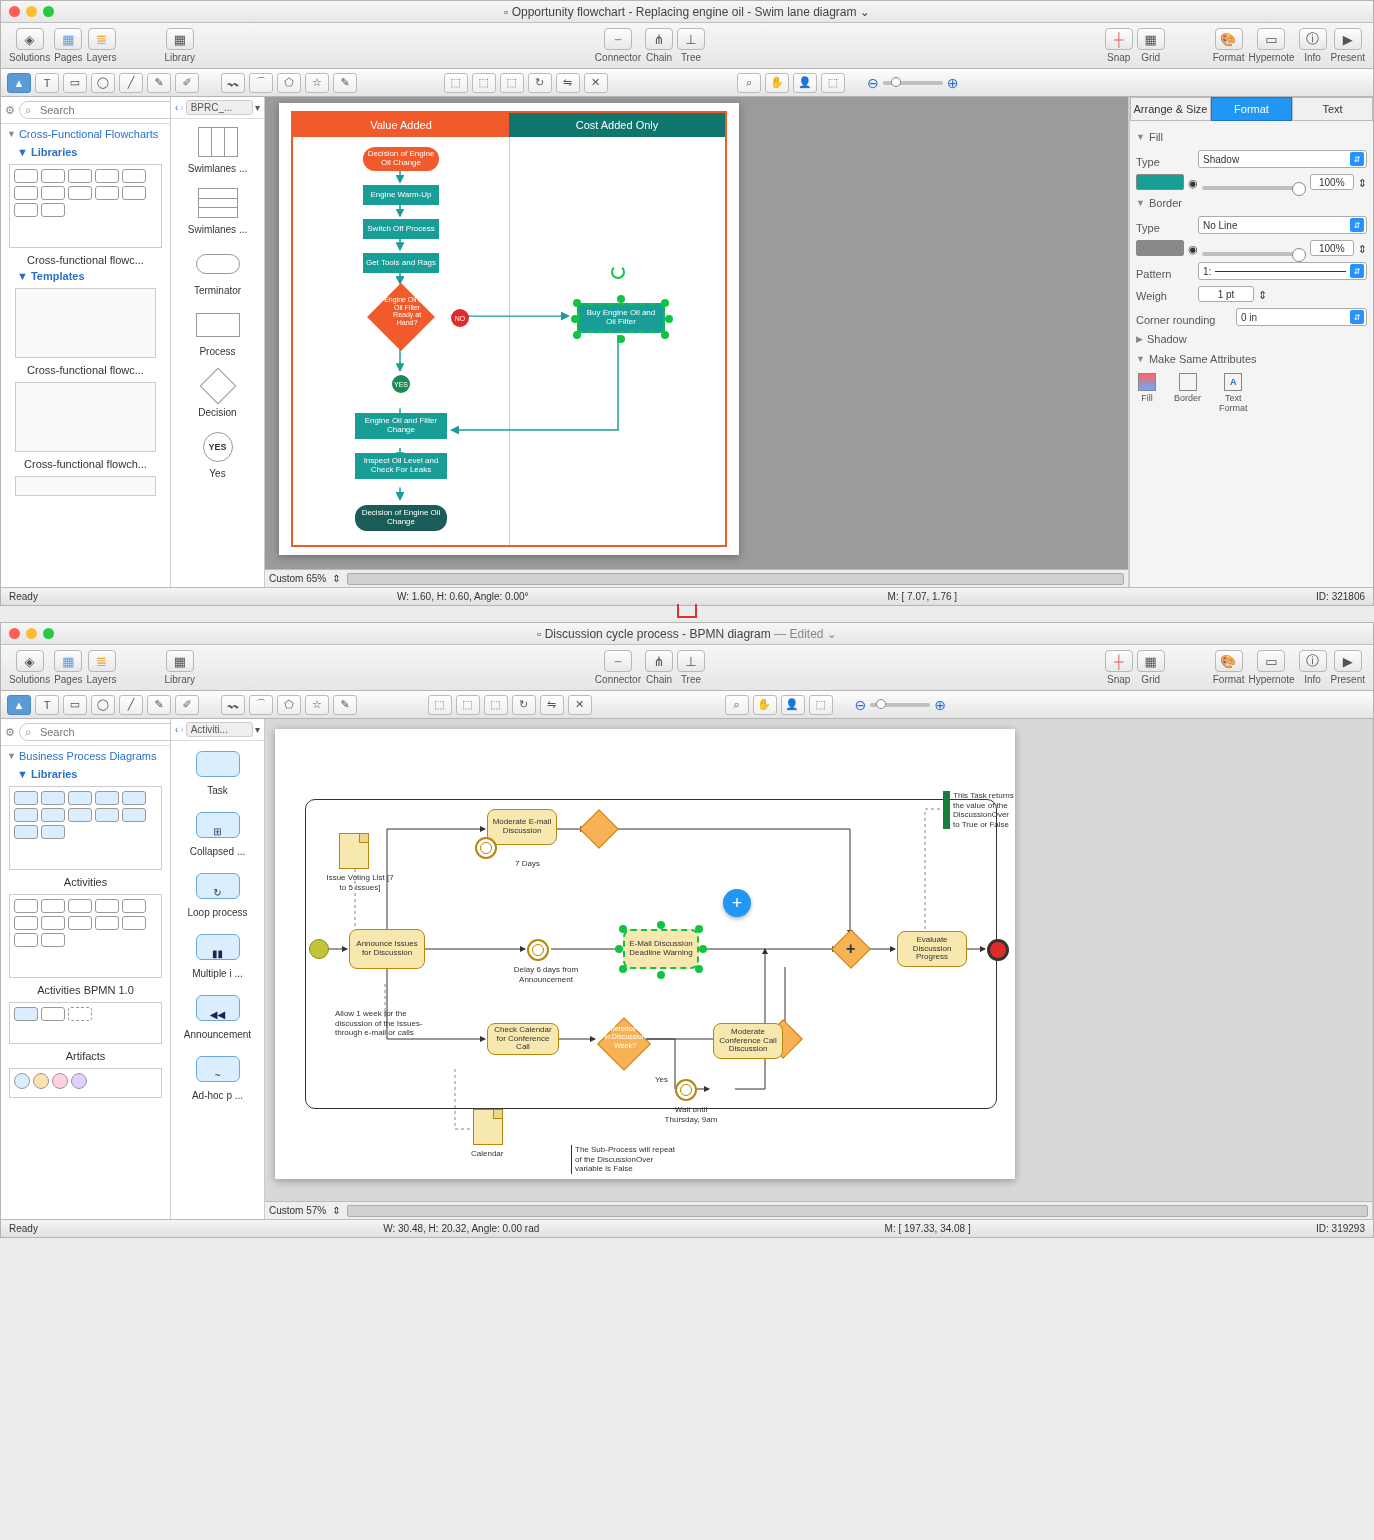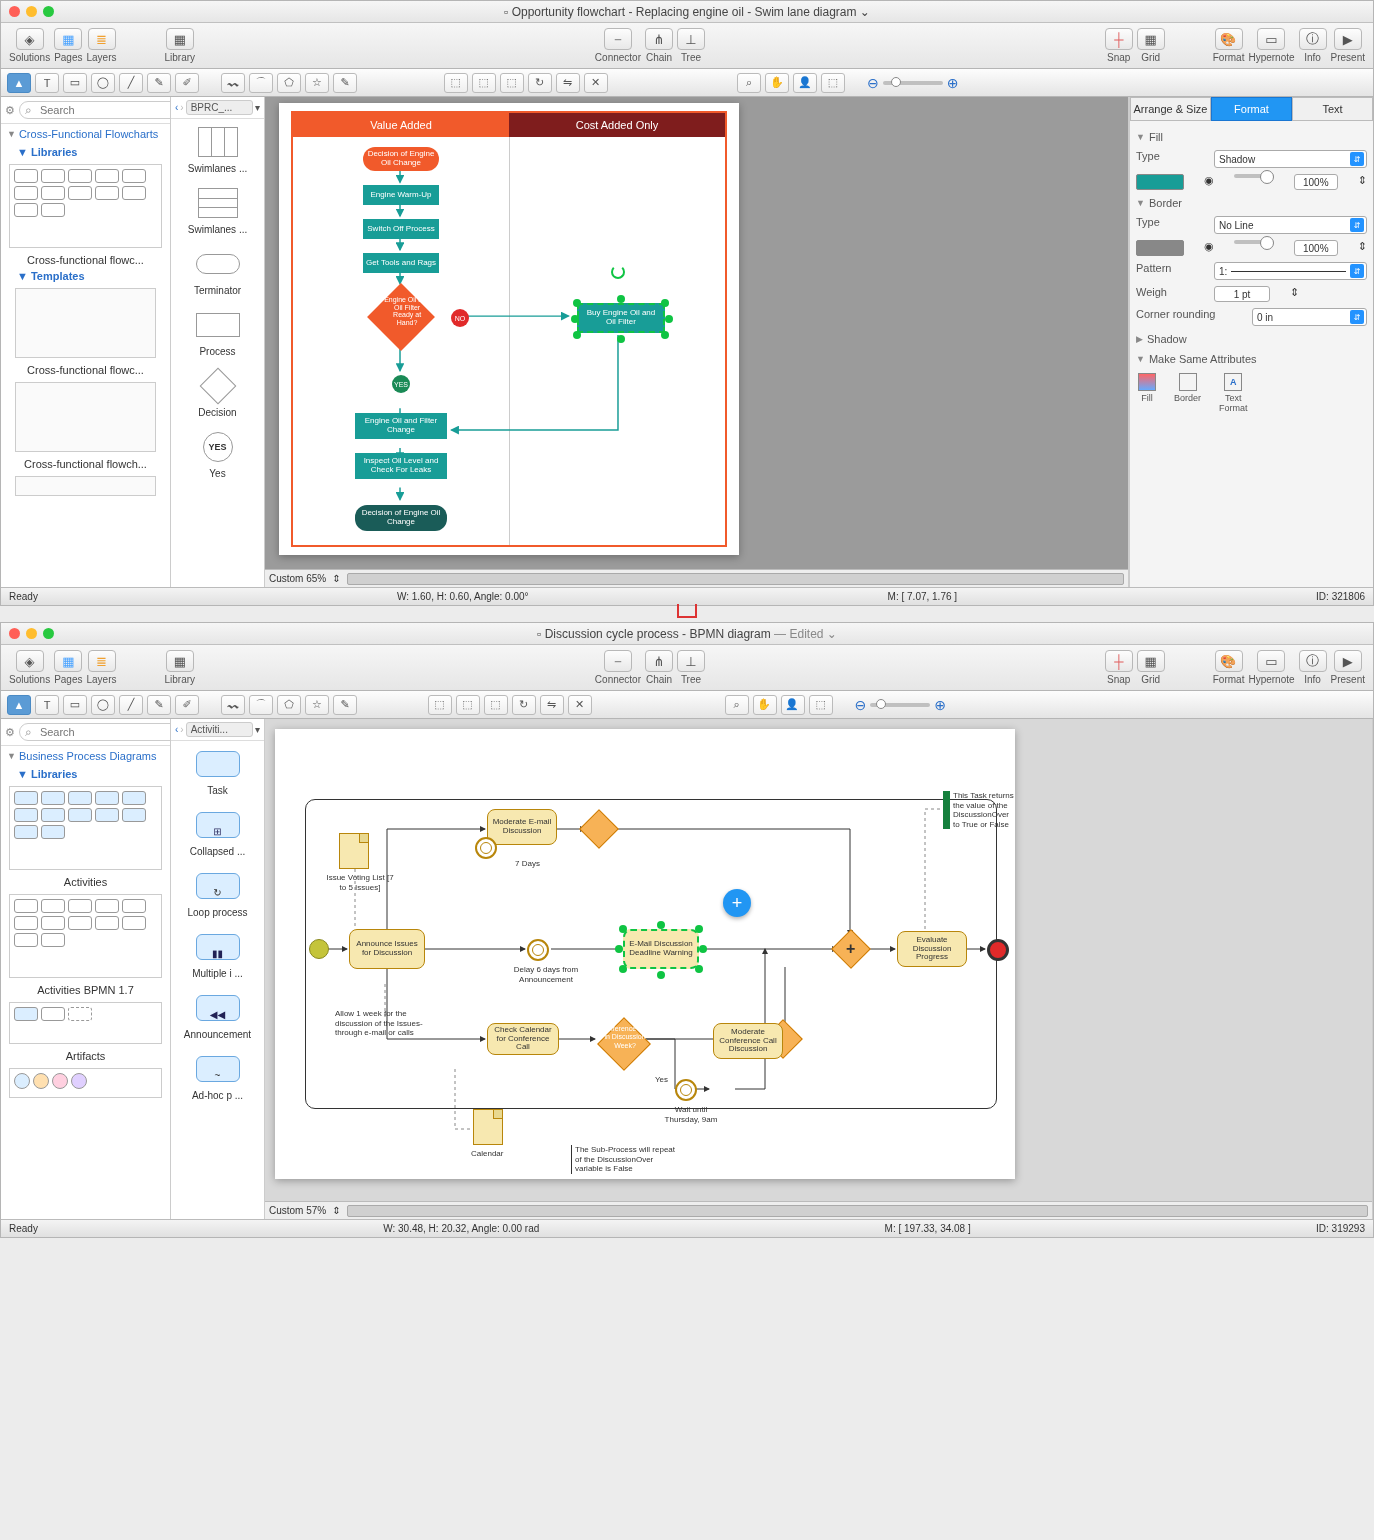--- a/index.html
+++ b/index.html
@@ -42,21 +42,21 @@
 .canvas-wrap{flex:1;background:#9b9b9b;position:relative;overflow:hidden;border-right:1px solid #ccc}
 .canvas-wrap.light{background:#d8d8d8}
 .page{position:absolute;background:#fff;box-shadow:0 2px 8px rgba(0,0,0,0.3)}
 .zoom-bar{position:absolute;bottom:0;left:0;right:0;height:18px;background:#eee;border-top:1px solid #bbb;display:flex;align-items:center;padding:0 4px;font-size:10px;gap:6px}
 .zoom-bar .track{flex:1;height:12px;background:#d0d0d0;border:1px solid #aaa;border-radius:2px}
 .insp{width:244px;background:#f4f4f4;overflow:hidden;font-size:11px;border-left:1px solid #ccc}
 .insp-tabs{display:flex;height:24px}
 .insp-tab{flex:1;display:flex;align-items:center;justify-content:center;border:1px solid #bbb;background:#f0f0f0;font-size:11px}
 .insp-tab.active{background:#2196f3;color:#fff;border-color:#1976d2}
 .insp-body{padding:6px}
-.insp-row{display:flex;align-items:flex-start;gap:20px;padding:3px 0}
+.insp-row{display:flex;align-items:flex-end;gap:4px;padding:3px 0}
 .insp-sec{display:flex;align-items:center;gap:4px;padding:4px 0;color:#555}
 .insp-label{width:58px;color:#555;font-size:11px}
 .insp-select{flex:1;height:18px;border:1px solid #aaa;border-radius:3px;background:#fff;padding:0 4px;font-size:10px;display:flex;align-items:center;justify-content:space-between}
 .insp-select .arr{background:#2393ff;color:#fff;width:14px;height:14px;border-radius:2px;display:flex;align-items:center;justify-content:center;font-size:8px;margin-right:-2px}
 .swatch{width:48px;height:16px;background:#189d97;border:1px solid #888;border-radius:2px}
 .swatch.gray{background:#888}
 .slider{flex:1;height:4px;background:#c0c0c0;border-radius:2px;position:relative}
 .slider::after{content:"";position:absolute;right:0;top:-4px;width:12px;height:12px;background:#fff;border:1px solid #888;border-radius:50%}
 .pct{width:44px;height:16px;border:1px solid #aaa;border-radius:3px;background:#fff;font-size:10px;display:flex;align-items:center;justify-content:center}
 .statusbar{height:18px;background:linear-gradient(#f4f4f4,#e0e0e0);border-top:1px solid #bbb;display:flex;align-items:center;padding:0 8px;font-size:10px;color:#333;gap:40px}
@@ -286,21 +286,21 @@
           <div class="sp-label">Yes</div>
         </div>
     </div>
 
     <div class="canvas-wrap">
       <div class="page" style="left:14px;top:6px;width:460px;height:452px">
         <div style="position:absolute;left:12px;top:8px;right:12px;bottom:8px;border:2px solid #f15a2b">
           <div class="lane-head" style="left:0;width:50%;background:#f15a2b">
               <span>Value Added</span>
             </div>
-          <div class="lane-head" style="left:50%;width:50%;background:#7f1d1d">
+          <div class="lane-head" style="left:50%;width:50%;background:#0f766e">
               <span>Cost Added Only</span>
             </div>
           <div style="position:absolute;left:50%;top:24px;bottom:0;width:1px;background:#ccc"></div>
 
           <svg class="wires" viewBox="0 0 436 436">
             <defs>
                 <marker id="ah1" markerWidth="6" markerHeight="6" refX="5" refY="3" orient="auto">
                   <path d="M0,0 L6,3 L0,6 z" fill="#189d97"></path>
                 </marker>
               </defs>
@@ -599,21 +599,21 @@
           <div class="shape-mini"></div>
         <div class="shape-mini"></div>
           <div class="shape-mini"></div>
           <div class="shape-mini"></div>
           <div class="shape-mini"></div>
         <div class="shape-mini"></div>
           <div class="shape-mini"></div>
           <div class="shape-mini"></div>
           <div class="shape-mini"></div>
       </div>
-      <div class="thumb-label">Activities BPMN 1.7</div>
+      <div class="thumb-label">Activities BPMN 1.0</div>
       <div class="thumb-box" style="height:42px">
         <div class="shape-mini" style="background:#dbeeff"></div>
           <div class="shape-mini"></div>
           <div class="shape-mini" style="border-style:dashed"></div>
       </div>
       <div class="thumb-label">Artifacts</div>
       <div class="thumb-box" style="height:30px">
         <div class="shape-mini" style="border-radius:50%;width:16px;height:16px;background:#dbeeff"></div>
         <div class="shape-mini" style="border-radius:50%;width:16px;height:16px;background:#ffe0b0"></div>
         <div class="shape-mini" style="border-radius:50%;width:16px;height:16px;background:#ffd0e0"></div>

